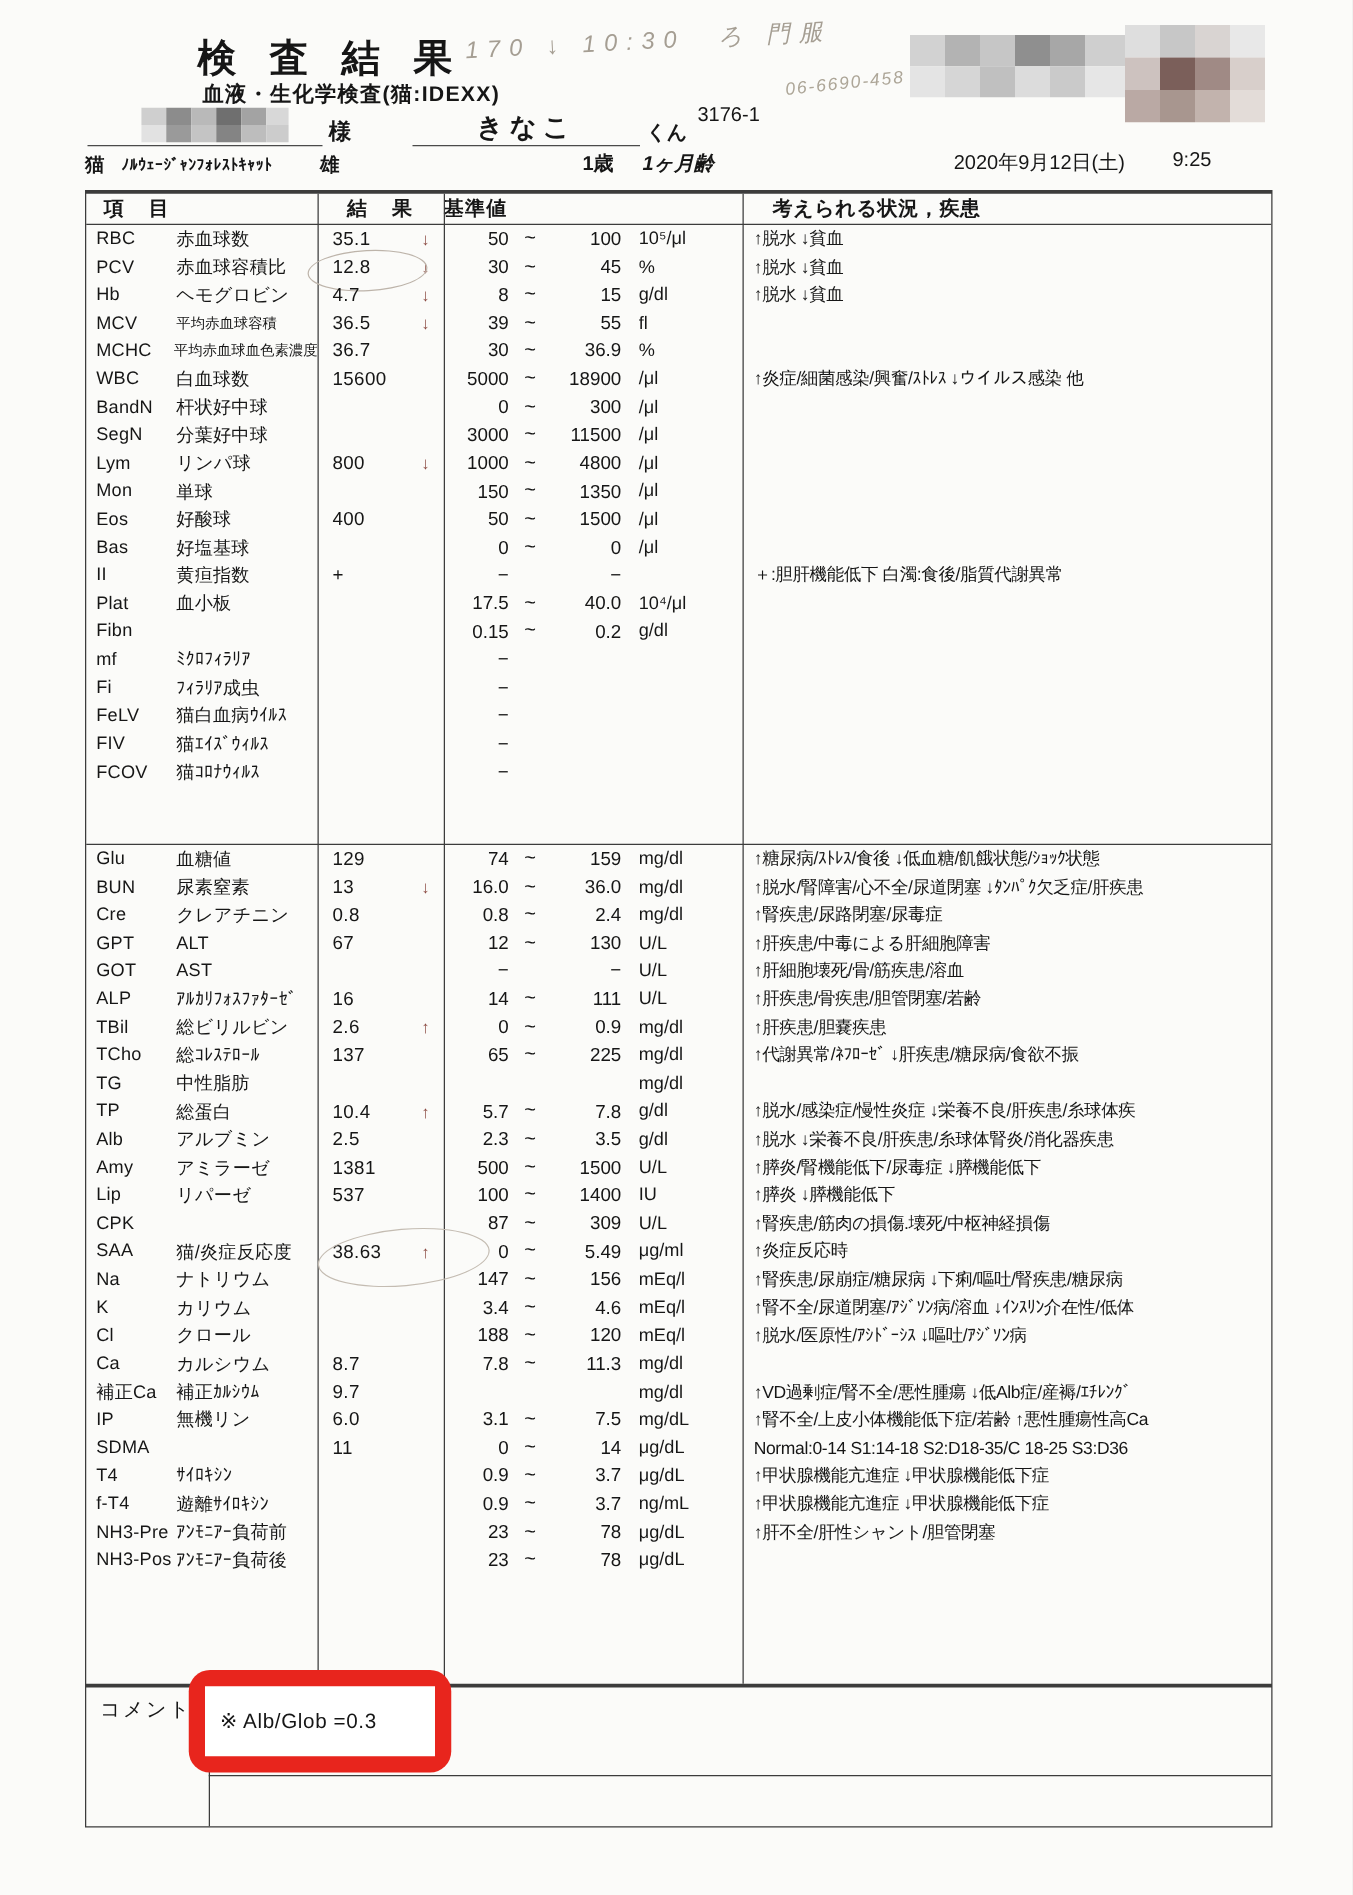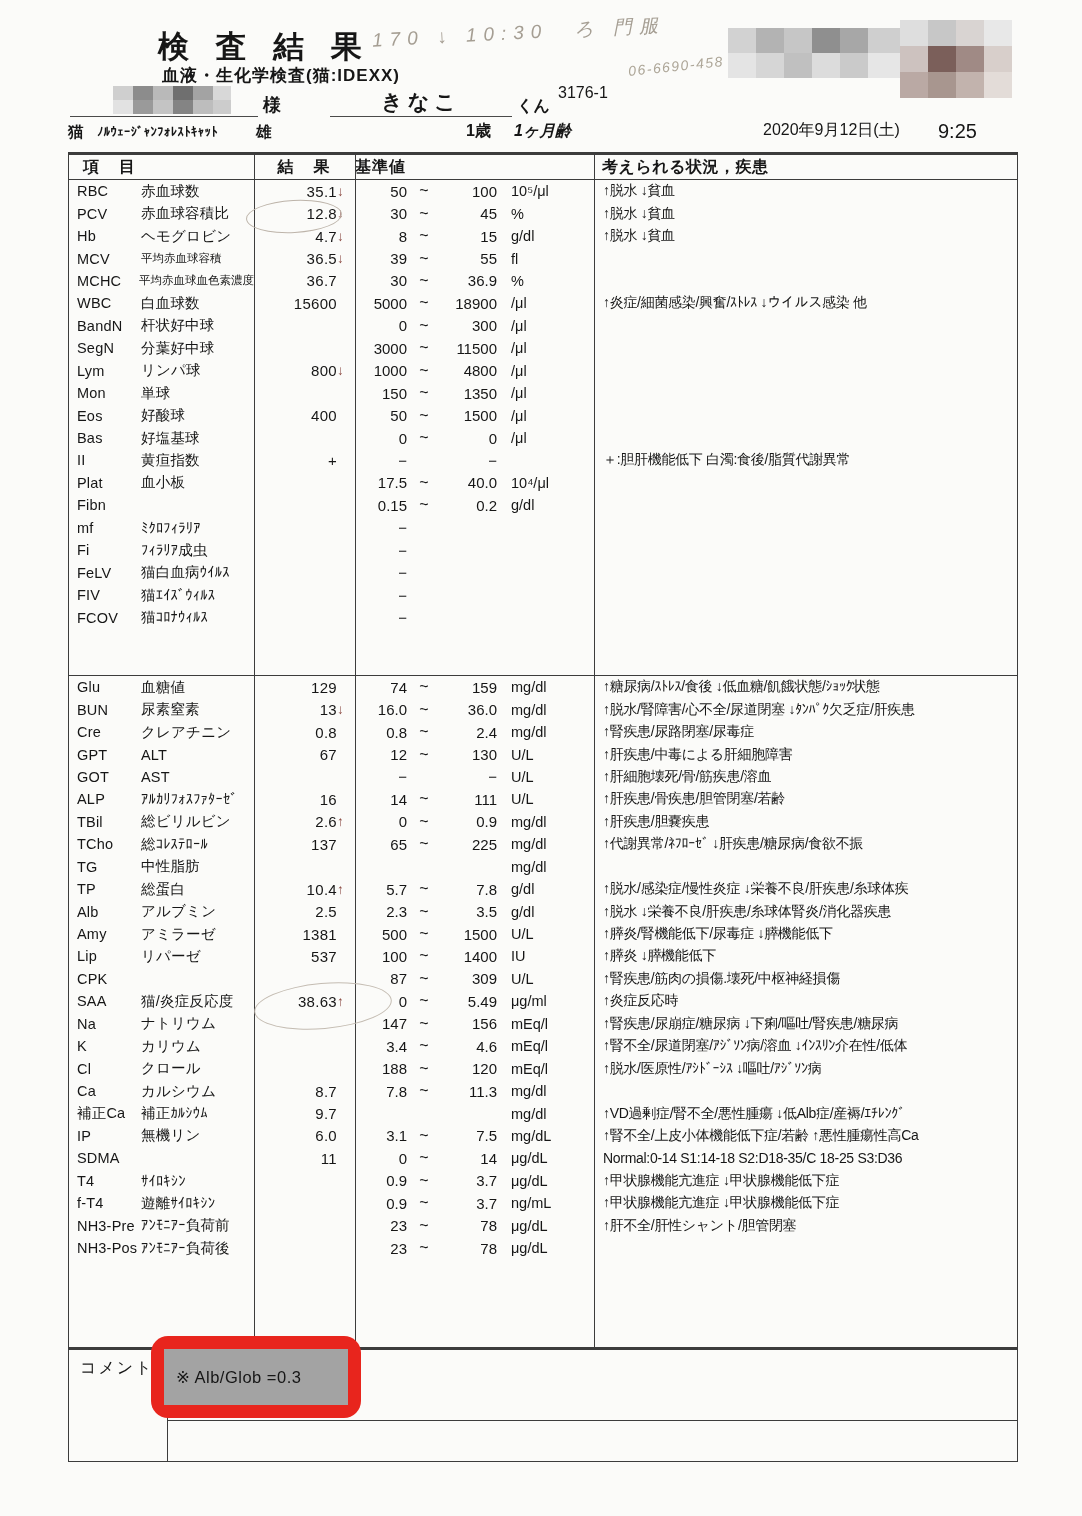--- a/index.html
+++ b/index.html
@@ -22,44 +22,44 @@
   .sama{position:absolute;left:263px;top:93px;font-size:18px;font-weight:bold;}
   .pet-name{position:absolute;left:330px;top:88px;width:182px;text-align:center;font-size:21px;font-weight:bold;letter-spacing:5px;}
   .kun{position:absolute;left:517px;top:96px;font-size:16px;font-weight:bold;}
   .pid{position:absolute;left:558px;top:84px;font-size:16px;}
   .species{position:absolute;left:68px;top:122px;font-size:15.5px;font-weight:bold;}
   .breed{position:absolute;left:97px;top:125px;font-size:12.5px;font-weight:bold;letter-spacing:.5px;}
   .sex{position:absolute;left:256px;top:122px;font-size:15.5px;font-weight:bold;}
   .age{position:absolute;left:466px;top:121px;font-size:16px;font-weight:bold;}
   .age2{position:absolute;left:514px;top:121px;font-size:16px;font-weight:bold;font-style:italic;}
   .hdate{position:absolute;left:763px;top:120px;font-size:16px;}
-  .htime{position:absolute;left:938px;top:120px;font-size:20px;}
+  .htime{position:absolute;left:938px;top:120px;font-size:16px;}
 
   
   .main-table{position:absolute;left:68px;top:152px;width:950px;height:1196px;
               border:1.5px solid #3c3c3c;border-top-width:3px;box-sizing:border-box;}
   .vline{position:absolute;top:0;bottom:0;width:1.4px;background:#3c3c3c;}
   .v1{left:185px;} .v2{left:286px;} .v3{left:525px;}
   .hline{position:absolute;left:0;right:0;height:1.4px;background:#3c3c3c;}
   .hl-head{top:24px;} .hl-block{top:520px;}
   .thead{display:flex;height:24px;align-items:center;font-weight:bold;font-size:16px;}
   .th-item{width:185px;padding-left:14px;box-sizing:border-box;letter-spacing:2px;}
   .th-res{width:101px;text-align:center;letter-spacing:2px;}
   .th-ref{width:239px;letter-spacing:1px;}
-  .th-com{flex:1;padding-left:8px;letter-spacing:.5px;}
+  .th-com{flex:1;padding-left:24px;letter-spacing:.5px;}
 
   .tbody{position:absolute;left:0;right:0;}
   .b-hema{top:25px;} .b-chem{top:521px;}
   .trow{display:flex;height:22.45px;align-items:center;font-size:15px;}
   .c-item{width:185px;display:flex;align-items:center;box-sizing:border-box;}
   .code{width:72px;padding-left:8px;box-sizing:border-box;font-size:14.5px;letter-spacing:.2px;}
   .fname{font-size:14.5px;letter-spacing:.2px;white-space:nowrap;}
   .fname.nm-small{font-size:11.5px;letter-spacing:0;}
   .c-res{width:101px;display:flex;align-items:center;position:relative;}
-  .rval{flex:1;text-align:right;letter-spacing:.3px;margin-left:12px;}
+  .rval{flex:1;text-align:left;letter-spacing:.3px;margin-left:12px;}
   .rarr{width:18px;color:#8b4a42;font-size:13.5px;}
   .c-ref{width:239px;display:flex;align-items:center;box-sizing:border-box;}
   .lo{width:52px;text-align:right;}
   .tl{width:34px;text-align:center;font-size:16px;}
   .hi{width:56px;text-align:right;}
   .un{padding-left:14px;font-size:14.5px;white-space:nowrap;}
   .c-com{flex:1;padding-left:9px;font-size:14px;letter-spacing:-.3px;white-space:nowrap;overflow:visible;}
 
   
   .circle-pcv::after{content:'';position:absolute;left:-8px;top:-5px;width:94px;height:31px;
@@ -68,21 +68,21 @@
       border:1.6px solid #c4bcb2;border-radius:50%;transform:rotate(-5deg);pointer-events:none;}
 
   
   .comment-box{position:absolute;left:68px;top:1348px;width:950px;height:114px;
                border:1.4px solid #3c3c3c;border-top-width:2.2px;box-sizing:border-box;}
   .cvline{position:absolute;left:98px;top:0;bottom:0;width:1.3px;background:#3c3c3c;}
   .chline{position:absolute;left:98px;right:0;top:70px;height:1.3px;background:#3c3c3c;}
   .comment-label{position:absolute;left:11px;top:8px;font-size:16px;letter-spacing:2px;font-weight:normal;}
   .alb-box{position:absolute;left:151px;top:1336px;width:210px;height:82px;background:#e8251d;
            border-radius:17px;display:flex;align-items:center;justify-content:center;z-index:5;}
-  .alb-inner{width:calc(100% - 26px);height:calc(100% - 26px);background:#a3a3a3;display:flex;
+  .alb-inner{width:calc(100% - 26px);height:calc(100% - 26px);background:#ffffff;display:flex;
              align-items:center;padding-left:12px;box-sizing:border-box;font-size:16.5px;letter-spacing:.5px;}
 </style>
 </head>
 <body>
 
 <div class="page">
 
   <div class="title">検 査 結 果</div>
   <div class="subtitle">血液・生化学検査(猫:IDEXX)</div>
   <div class="hw hw1">170 ↓ 10:30　ろ 門服</div>

